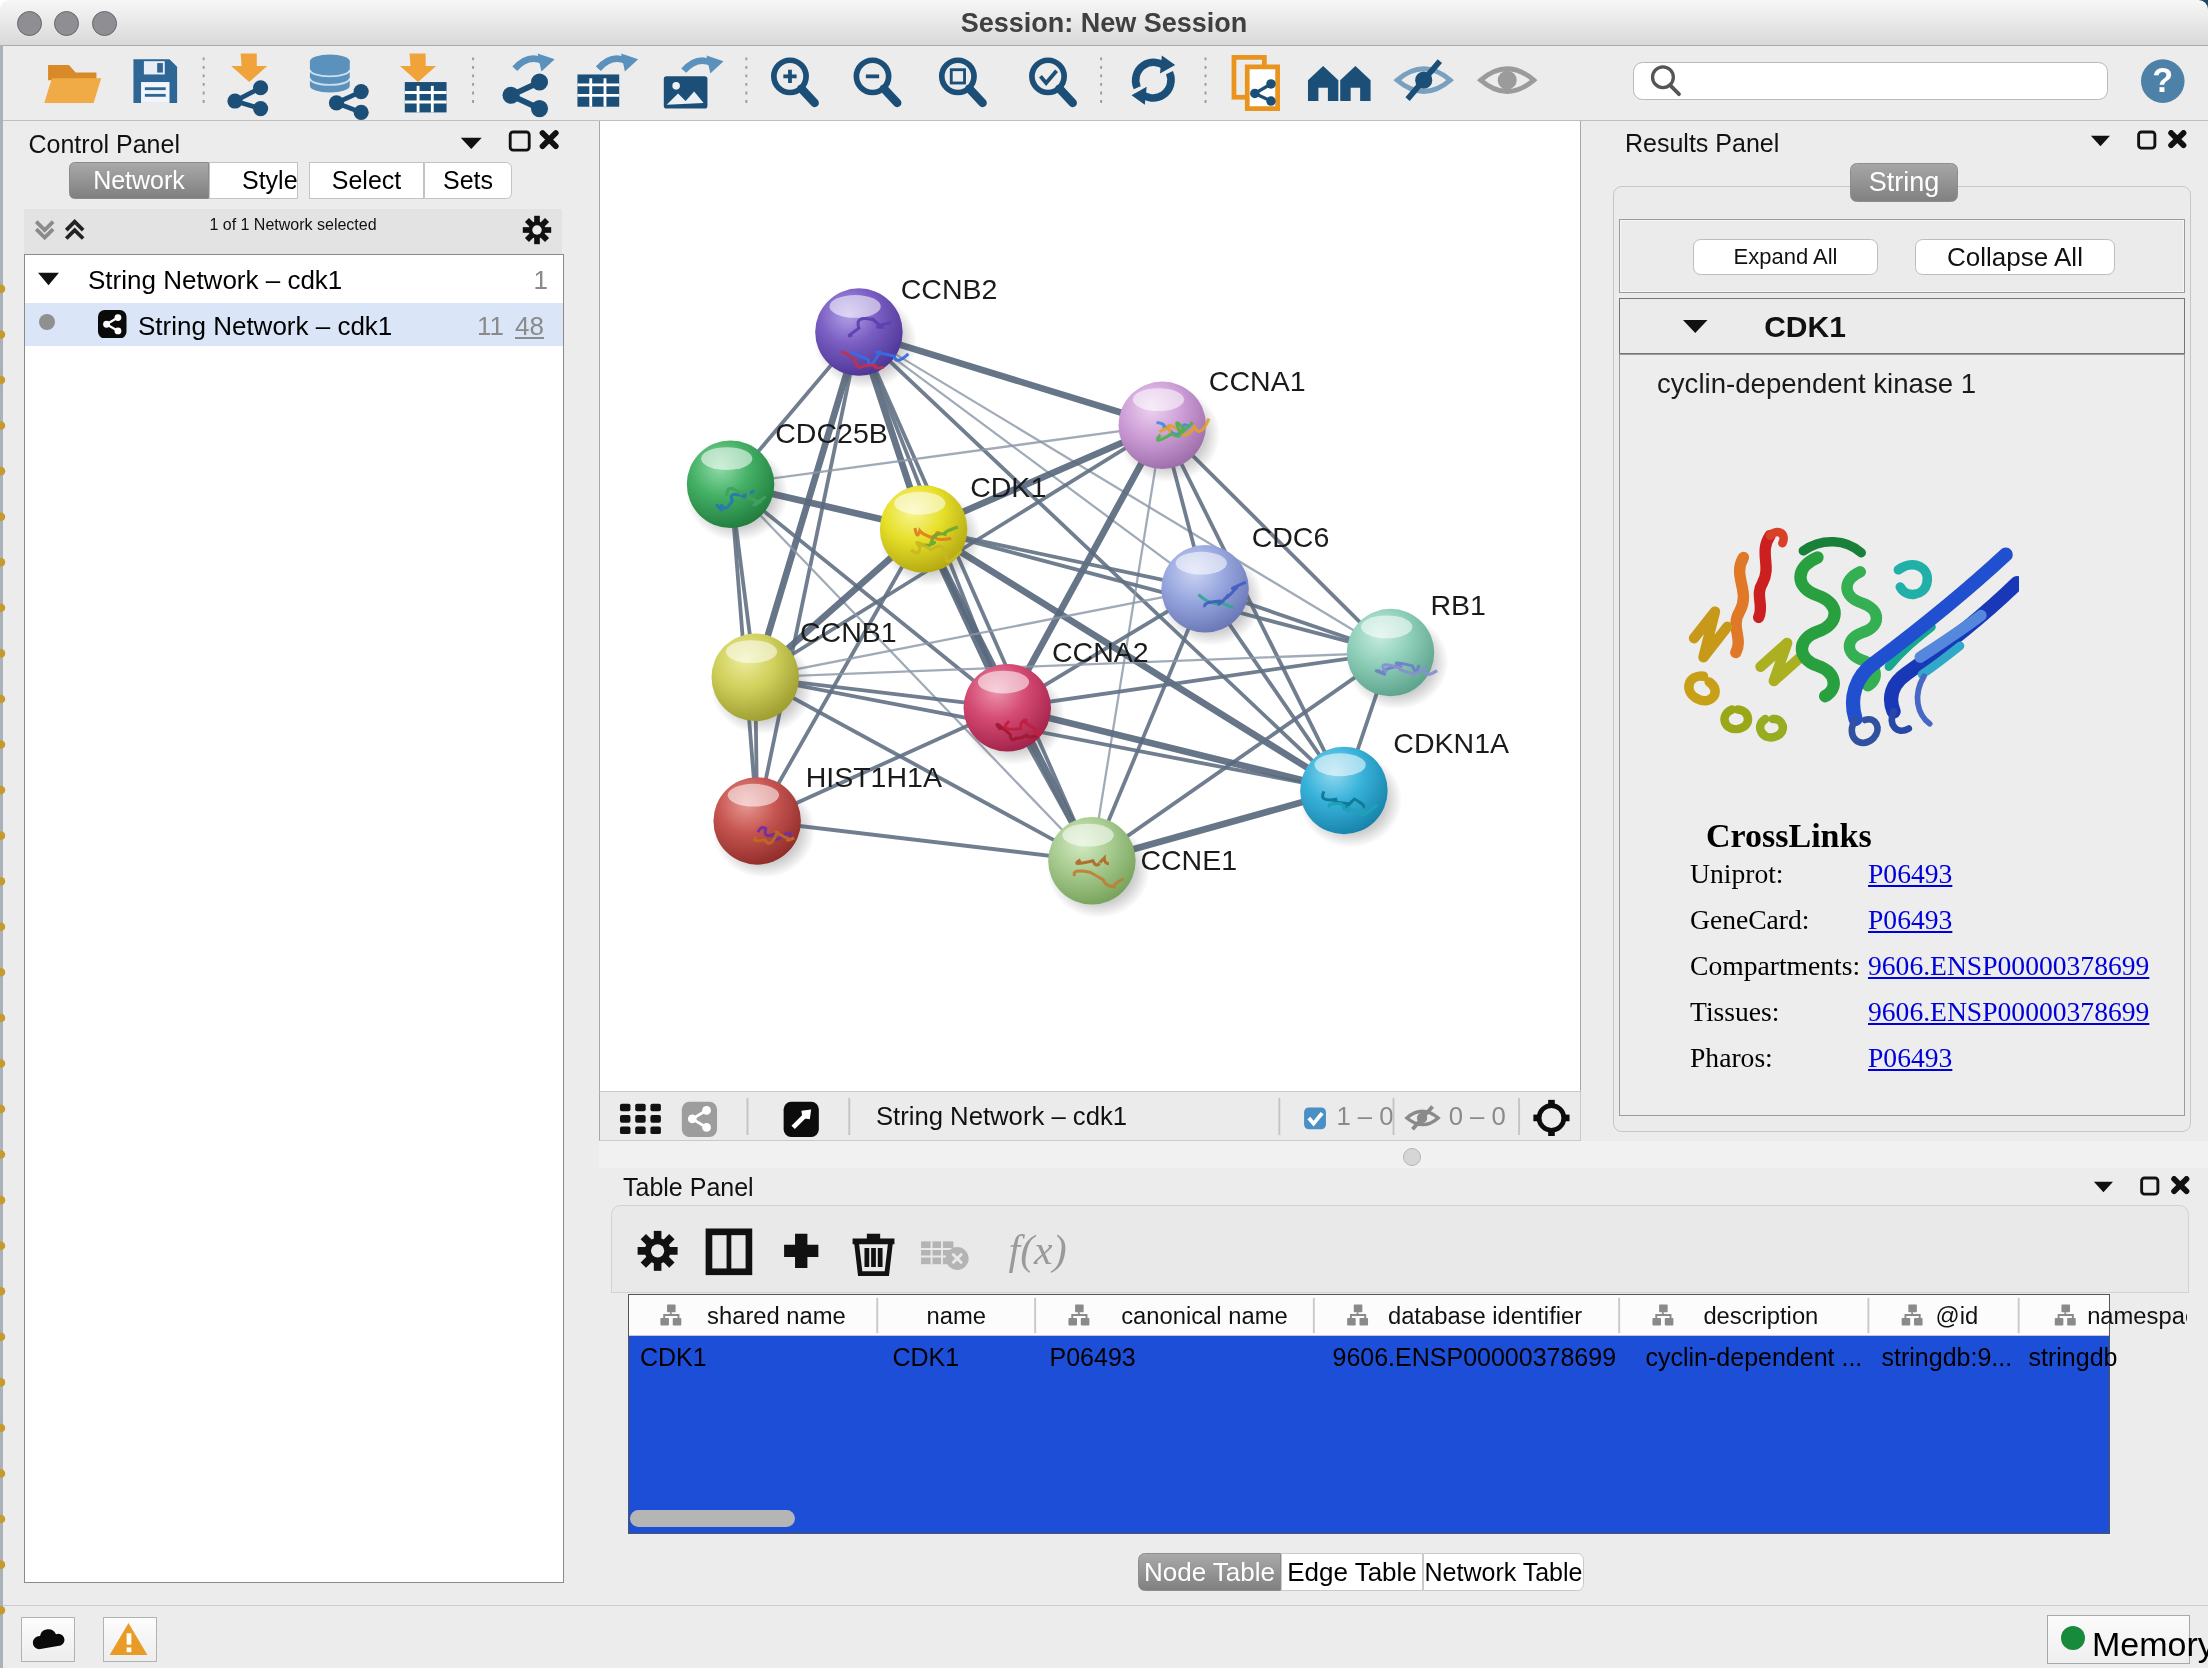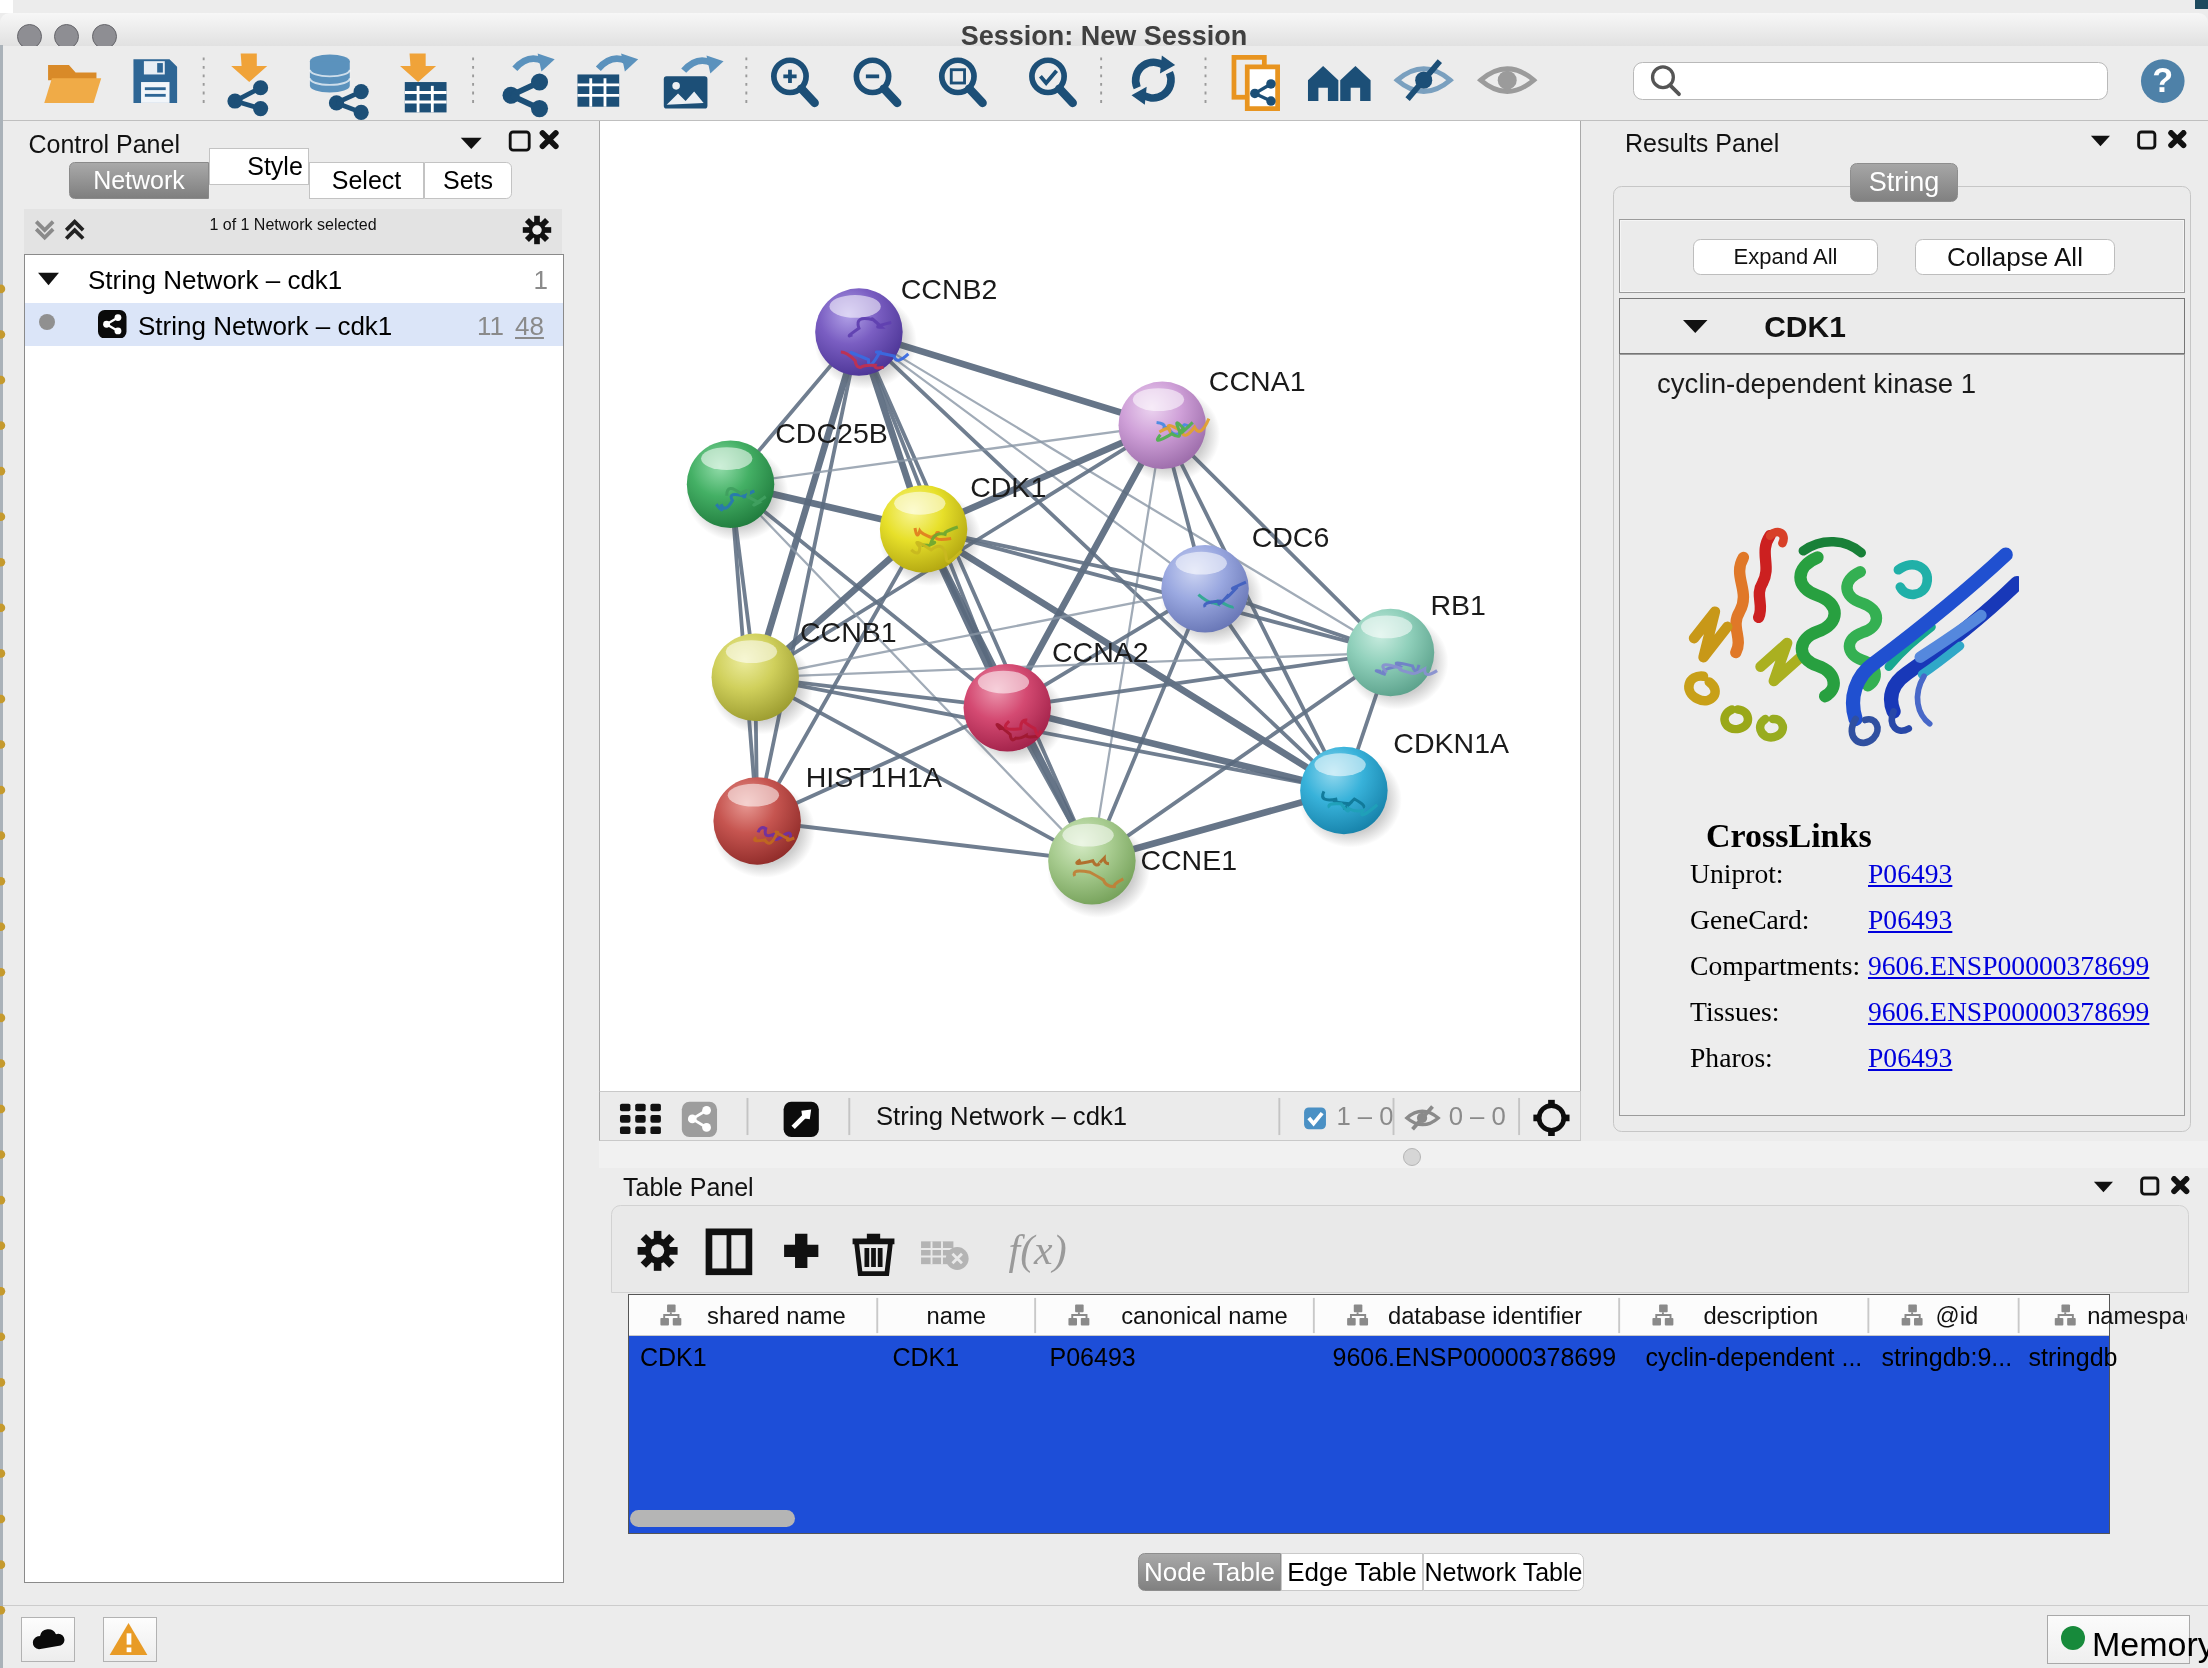--- a/index.html
+++ b/index.html
@@ -1,19 +1,19 @@
 <!DOCTYPE html>
 <html style="font-size:15px"><head>
 <meta charset="utf-8">
 <style>
   html,body{margin:0;padding:0;}
   body{width:2208px;height:1668px;overflow:hidden;font-family:"Liberation Sans",sans-serif;background:#ececec;}
   .abs{position:absolute;}
   #win{position:absolute;left:0;top:0;width:2208px;height:1668px;background:#ececec;}
-  #titlebar{position:absolute;left:0;top:13px;width:2208px;height:45px;border-radius:9.5px 9.5px 0 0;
+  #titlebar{position:absolute;left:0;top:0;width:2208px;height:45px;border-radius:9.5px 9.5px 0 0;
     background:linear-gradient(#f7f7f7,#d9d9d9);border-bottom:1px solid #ababab;}
   .light{position:absolute;top:10.5px;width:23px;height:23px;border-radius:50%;
     background:#8e8e93;border:1px solid #66666b;}
   #title{position:absolute;top:7.6px;left:0;width:2208px;text-align:center;
     font-size:27px;font-weight:bold;color:#404040;}
   #toolbar{position:absolute;left:0;top:46px;width:2208px;height:74px;background:#ececec;border-bottom:1px solid #bfbfbf;}
   #searchbox{position:absolute;left:1633px;top:16px;width:473px;height:36px;background:#fff;
     border:1.9px solid #b9b9b9;border-radius:9.5px;}
   
   #cpanel{position:absolute;left:0px;top:121px;width:598px;height:1484px;background:#ececec;}
@@ -244,21 +244,21 @@
       </div>
   </div>
   <div id="cpanel">
     <div class="ptitle" style="position:absolute;left:28.5px;top:8.6px;">Control Panel</div>
     <svg class="abs" style="left:457px;top:6.7px;" width="114" height="27" viewBox="0 0 120 28">
       <path d="M4,10 l22,0 l-11,12 z" fill="#111"></path>
       <rect x="56" y="4" width="20" height="19" rx="3" fill="none" stroke="#111" stroke-width="3"></rect>
       <path d="M90,5 l14,14 M104,5 l-14,14" stroke="#111" stroke-width="6" stroke-linecap="round"></path>
     </svg>
     <div class="tab tabsel" style="left:69px;top:41px;width:140px;border-radius:5.7px 0 0 5.7px;">Network</div>
-    <div class="tab" style="left:209px;top:27px;width:100px;padding-left:32px;">Style</div>
+    <div class="tab" style="left:209px;top:41px;width:89px;padding-left:32px;">Style</div>
     <div class="tab" style="left:309px;top:41px;width:115px;">Select</div>
     <div class="tab" style="left:424px;top:41px;width:88px;border-radius:0 5.7px 5.7px 0;">Sets</div>
     <div class="abs" style="left:24px;top:88px;width:538px;height:46px;background:#e3e3e3;"></div>
     <svg class="abs" style="left:34px;top:95px;" width="57" height="30" viewBox="0 0 60 32">
       <g fill="none" stroke="#8a8a8a" stroke-width="4">
           <path d="M2,6 l9,9 l9,-9"></path>
           <path d="M2,14 l9,9 l9,-9"></path>
         </g>
       <g fill="none" stroke="#222" stroke-width="4">
           <path d="M34,15 l9,-9 l9,9"></path>

